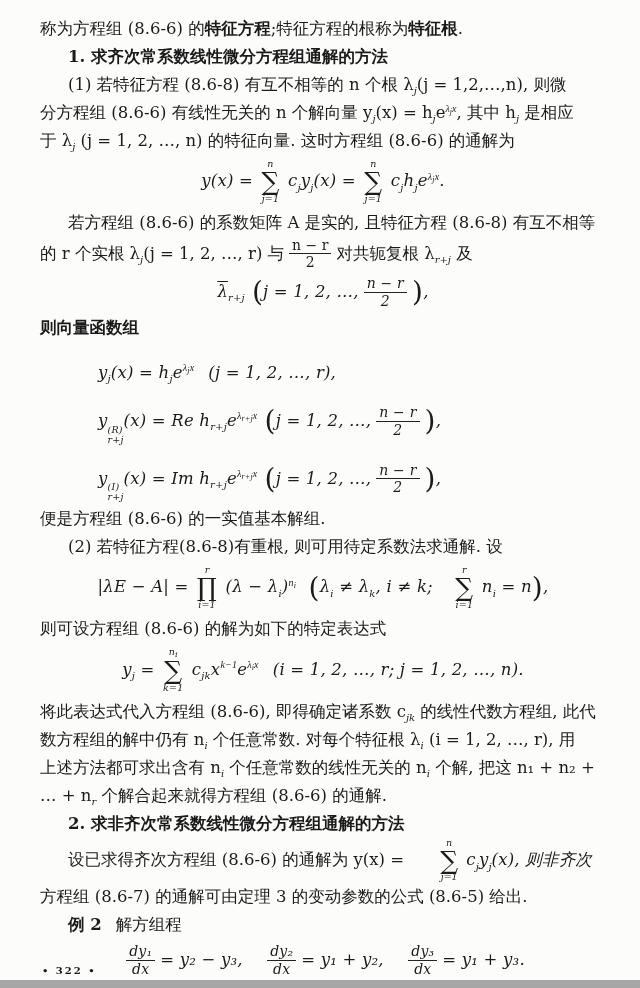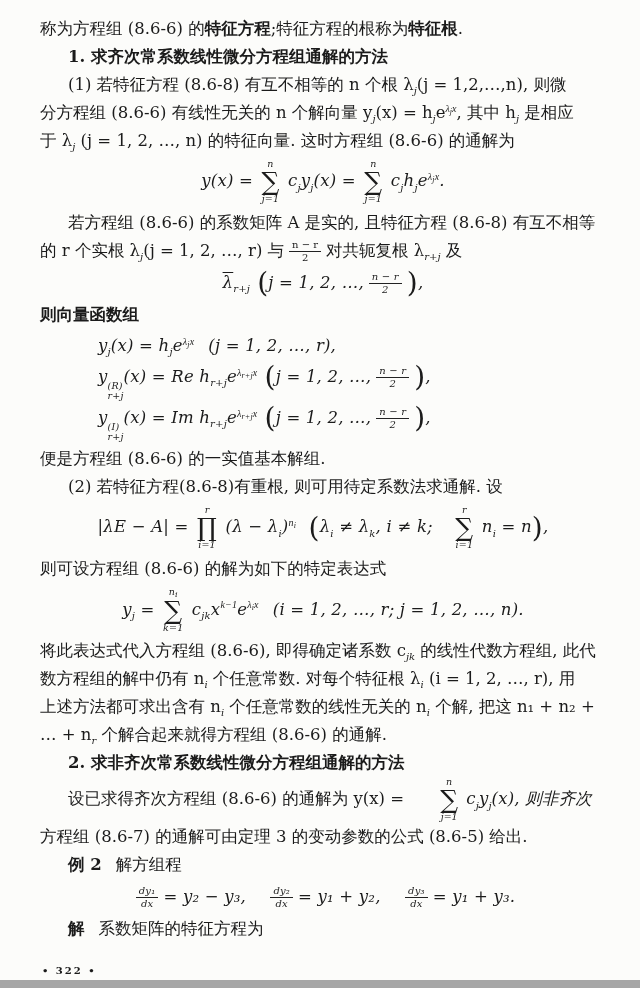--- a/index.html
+++ b/index.html
@@ -12,27 +12,27 @@
   }
   .content { padding: 15px 34px 0 40px; font-size: 16.5px; line-height: 28px; }
   .ln { margin: 0; }
   .ind { text-indent: 28px; }
   .b { font-weight: 700; }
   sub { font-size: 10px; font-style: italic; line-height: 0; }
   sup { font-size: 10px; font-style: italic; line-height: 0; font-family: Liberation Serif, serif; }
   .ss { font-size: 8px; vertical-align: -2px; }
   .fm { font-style: italic; letter-spacing: 0.2px; }
   .display { text-align: center; margin: 4px 0; }
-  .fleft { margin: 3px 0 3px 58px; }
+  .fleft { margin: 17px 0 3px 58px; }
   .bigop { display: inline-flex; flex-direction: column; align-items: center;
            vertical-align: middle; line-height: 1; margin: 0 3px; font-style: normal; }
   .bigop .lim { font-size: 9.5px; font-style: italic; line-height: 1.15; white-space: nowrap; }
   .bigop .op { font-size: 25px; line-height: 0.95; }
   .frac { display: inline-flex; flex-direction: column; align-items: center;
-          vertical-align: middle; margin: 0 5px; font-size: 10px; line-height: 1.2; }
+          vertical-align: middle; margin: 0 5px; font-size: 14px; line-height: 1.2; }
   .frac .num { padding: 0 3px; border-bottom: 1px solid #222; }
   .frac .den { padding: 0 3px; }
   .bigp { font-size: 170%; font-style: normal; vertical-align: middle; line-height: 1; }
   .supsub { display: inline-flex; flex-direction: column; align-items: flex-start;
             vertical-align: -7px; line-height: 1.05; font-size: 9.5px; font-style: italic; }
   .ol { text-decoration: overline; }
   .gap { display: inline-block; width: 14px; }
   .gap-s { display: inline-block; width: 7px; }
   .bv { font-weight: 400; }
   .footer { position: absolute; left: 42px; bottom: 12px; font-weight: 700;

